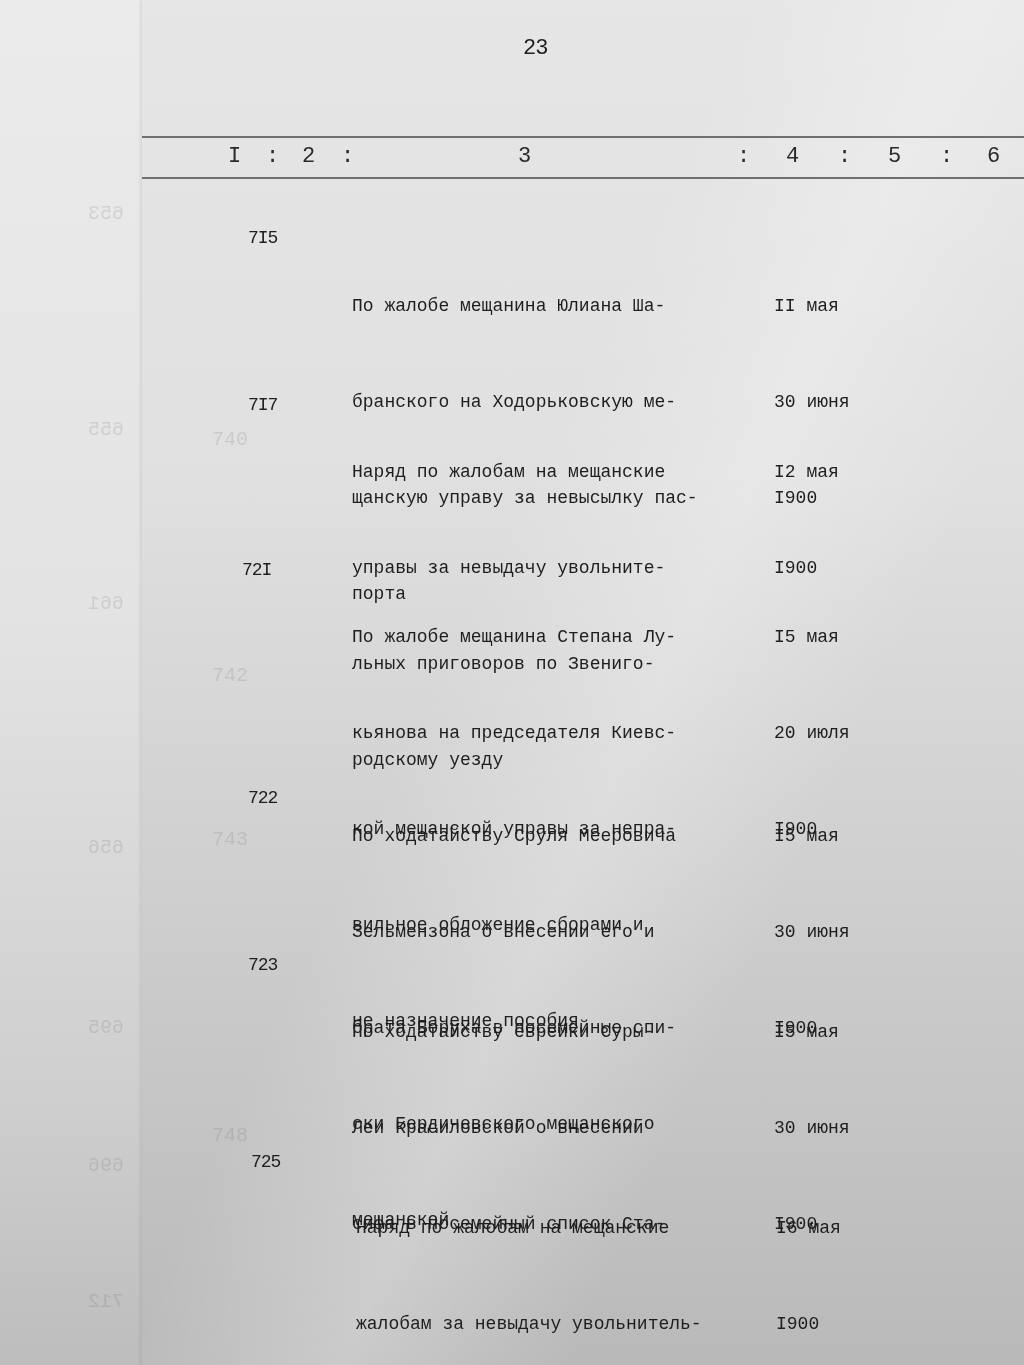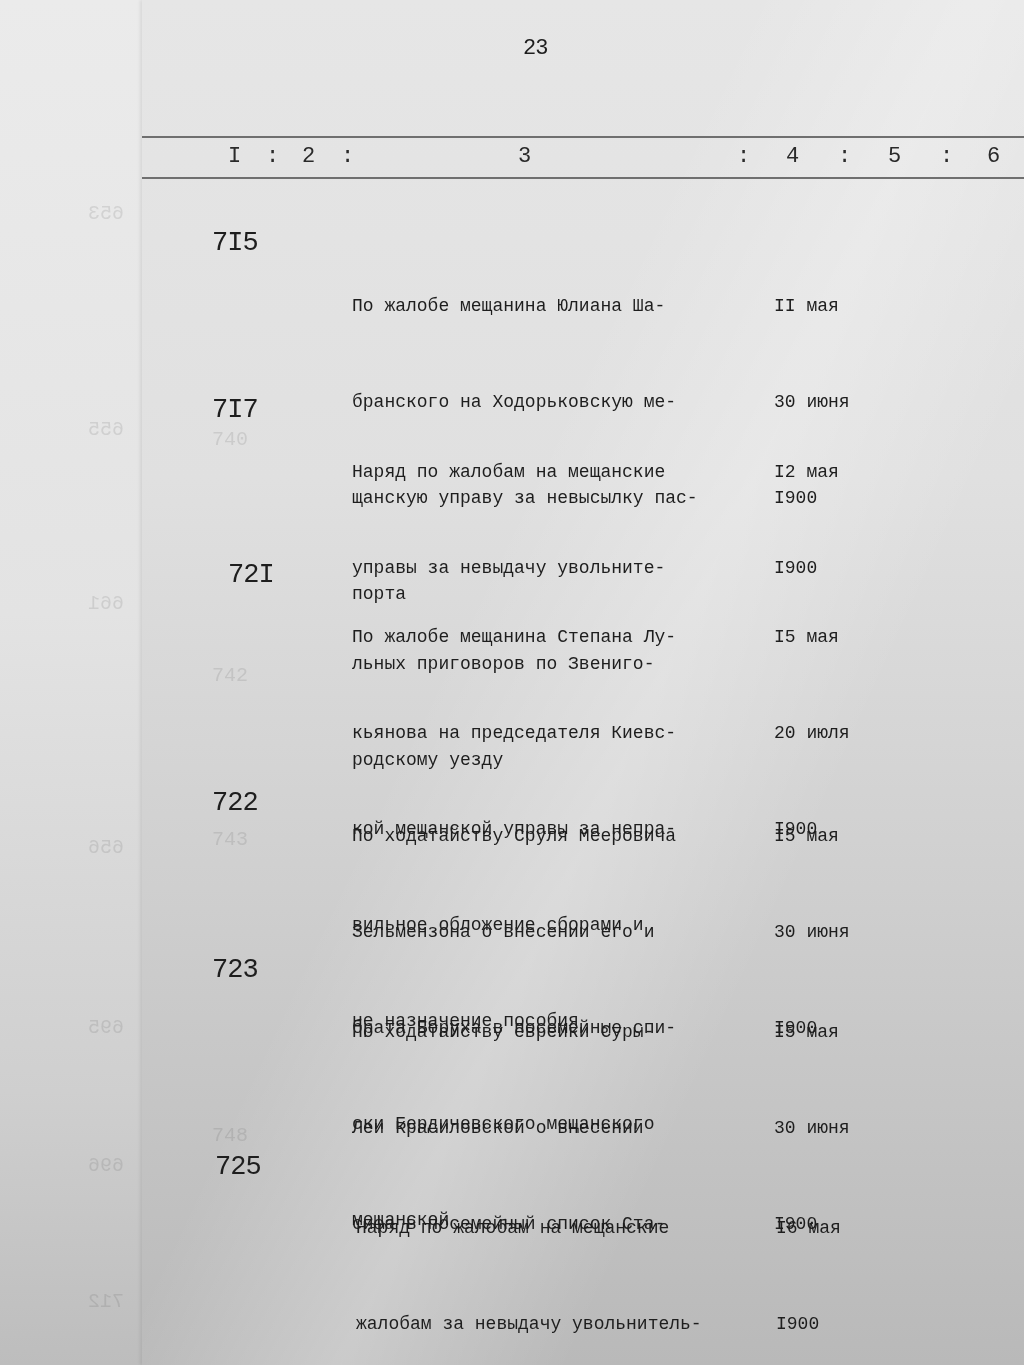--- a/index.html
+++ b/index.html
@@ -27,21 +27,21 @@
     .page-number {
       position: absolute; left: 523px; top: 36px; font-size: 22px; letter-spacing: -1px;
     }
     .rule {
       position: absolute; left: 142px; width: 882px; height: 2px; background: #6f6f6f;
     }
     .hdr {
       position: absolute; top: 144px; font-size: 22px; color: #2a2a2a;
     }
     .entry-no {
-      position: absolute; font-size: 27px; letter-spacing: -1px;
+      position: absolute; font-size: 18px; letter-spacing: -1px; margin-left: 36px;
     }
     .desc, .dates {
       position: absolute; font-size: 18px; line-height: 32px; white-space: pre;
     }
     .desc { left: 352px; }
     .dates { left: 750px; margin-left: 24px; }
     .line { display: block; }
   </style>
 </head>
 <body>
@@ -103,21 +103,21 @@
     <span class="line">льных приговоров по Звениго-</span>
     <span class="line">родскому уезду</span>
   </div>
   <div class="dates" style="top:392px;">
     <span class="line">I2 мая</span>
     <span class="line">I900</span>
   </div>
 </div>
 
 <div>
-  <div class="entry-no" style="left:228px;top:560px;">72I</div>
+  <div class="entry-no" style="left:206px;top:560px;">72I</div>
   <div class="desc" style="top:557px;">
     <span class="line">По жалобе мещанина Степана Лу-</span>
     <span class="line">кьянова на председателя Киевс-</span>
     <span class="line">кой мещанской управы за непра-</span>
     <span class="line">вильное обложение сборами и</span>
     <span class="line">не назначение пособия</span>
   </div>
   <div class="dates" style="top:557px;">
     <span class="line">I5 мая</span>
     <span class="line">20 июля</span>

